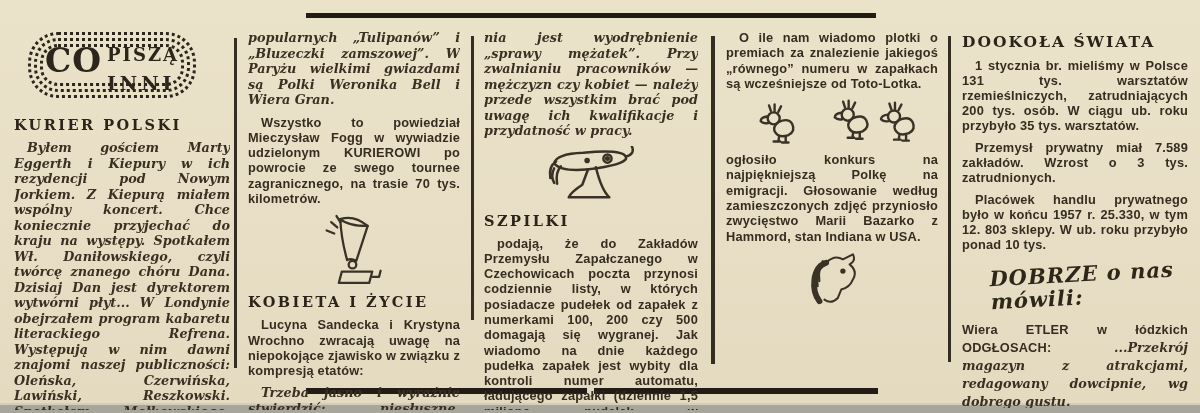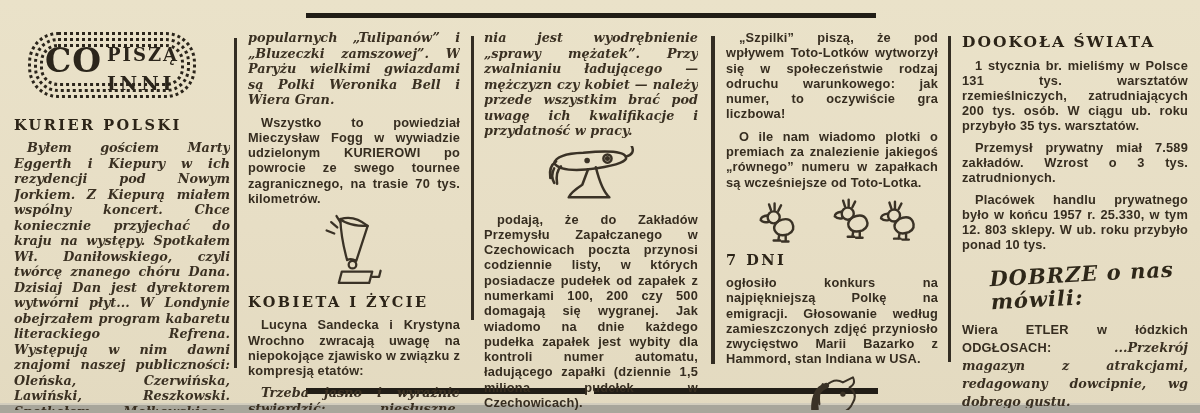--- a/index.html
+++ b/index.html
@@ -91,53 +91,52 @@
         <path d="M84 84 h9 l2 -8"></path>
         <path d="M30 12 l8 7 M24 23 l10 4 M37 4 l5 8"></path>
       </g>
     </svg>
     <div class="col-heading">KOBIETA I ŻYCIE</div>
     <p class="roman indent">Lucyna Sandecka i Krystyna Wrochno zwracają uwagę na niepokojące zjawisko w związku z kompresją etatów:</p>
     <p class="ital indent">Trzeba jasno i wyraźnie stwierdzić: niesłuszne, niezgodne z zasadami równouprawnie-</p>
   </div>
 
   <div class="col" style="left:484px;width:214px;">
-    <p class="ital">nia jest wyodrębnienie „sprawy mężatek”. Przy zwalnianiu ładującego — mężczyzn czy kobiet — należy przede wszystkim brać pod uwagę ich kwalifikacje i przydatność w pracy.</p>
+    <p class="ital">nia jest wyodrębnienie „sprawy mężatek”. Przy zwalnianiu pracowników — mężczyzn czy kobiet — należy przede wszystkim brać pod uwagę ich kwalifikacje i przydatność w pracy.</p>
     <svg class="cartoon" width="118" height="62" viewBox="0 0 120 64">
       <g fill="none" stroke="currentColor" stroke-width="2.6" stroke-linecap="round" stroke-linejoin="round">
         <path d="M22 18 Q24 8 52 7 Q92 3 96 11 Q99 18 66 23 Q30 28 22 18 Z"></path>
         <circle cx="56" cy="15" r="1.6" fill="currentColor"></circle>
         <circle cx="77" cy="13" r="4.2"></circle>
         <circle cx="77" cy="13" r="1.3" fill="currentColor"></circle>
         <path d="M96 11 q10 -3 6 -11"></path>
         <path d="M24 16 q-8 5 -6 17 M29 21 q-6 6 -4 18 M22 23 q-4 8 0 15"></path>
         <path d="M57 24 L51 40 Q39 48 37 53 L79 53 Q71 46 65 22"></path>
       </g>
     </svg>
+    <div class="col-heading">SZPILKI</div>
     <p class="roman indent">podają, że do Zakładów Przemysłu Zapałczanego w Czechowicach poczta przynosi codziennie listy, w których posiadacze pudełek od zapałek z numerkami 100, 200 czy 500 domagają się wygranej. Jak wiadomo na dnie każdego pudełka zapałek jest wybity dla kontroli numer automatu, ładującego zapałki (dziennie 1,5 miliona pudełek w Czechowicach).</p>
   </div>
 
   <div class="col" style="left:726px;width:212px;">
-    <p class="roman indent">„Szpilki” piszą, że pod wpływem Toto-Lotków wytworzył się w społeczeństwie rodzaj odruchu warunkowego: jak numer, to oczywiście gra liczbowa!</p>
     <p class="roman indent">O ile nam wiadomo plotki o premiach za znalezienie jakiegoś „równego” numeru w zapałkach są wcześniejsze od Toto-Lotka.</p>
     <svg class="cartoon" width="198" height="50" viewBox="0 0 212 54">
       <defs>
         <g id="duck" fill="none" stroke="currentColor" stroke-width="2.6" stroke-linecap="round">
           <path d="M8 16 q-7 1 -7 5 q3 3 8 2"></path>
           <circle cx="15" cy="18" r="6.5"></circle>
           <path d="M12 10 l-2 -6 M16 10 l0 -7 M20 11 l3 -6"></path>
           <path d="M20 22 q11 -5 15 2 q4 8 -4 12 q-11 4 -15 -4 q-2 -5 4 -10"></path>
           <path d="M21 37 l-1 6 M28 38 l0 6 M15 43 h7 M24 44 h7"></path>
         </g>
       </defs>
       <use href="#duck" x="28" y="4"></use>
       <use href="#duck" x="108" y="0"></use>
       <use href="#duck" x="158" y="2"></use>
     </svg>
-    <div class="col-heading">7 DNI</div>
     <p class="roman">ogłosiło konkurs na najpiękniejszą Polkę na emigracji. Głosowanie według zamieszczonych zdjęć przyniosło zwycięstwo Marii Bazarko z Hammord, stan Indiana w USA.</p>
     <svg class="cartoon" width="86" height="62" viewBox="0 0 90 74">
       <g fill="none" stroke="currentColor" stroke-width="2.4" stroke-linecap="round" stroke-linejoin="round">
         <path d="M38 14 Q48 4 58 10 L70 4 Q74 12 66 16 Q76 24 70 34 Q66 44 56 46 L52 56 Q44 64 36 58"></path>
         <circle cx="58" cy="24" r="2" fill="currentColor"></circle>
         <path d="M38 14 Q26 18 24 34 Q22 50 30 60" stroke-width="7"></path>
         <path d="M34 12 q-6 10 -4 24 M30 16 q-4 12 -2 26"></path>
       </g>
     </svg>
   </div>

